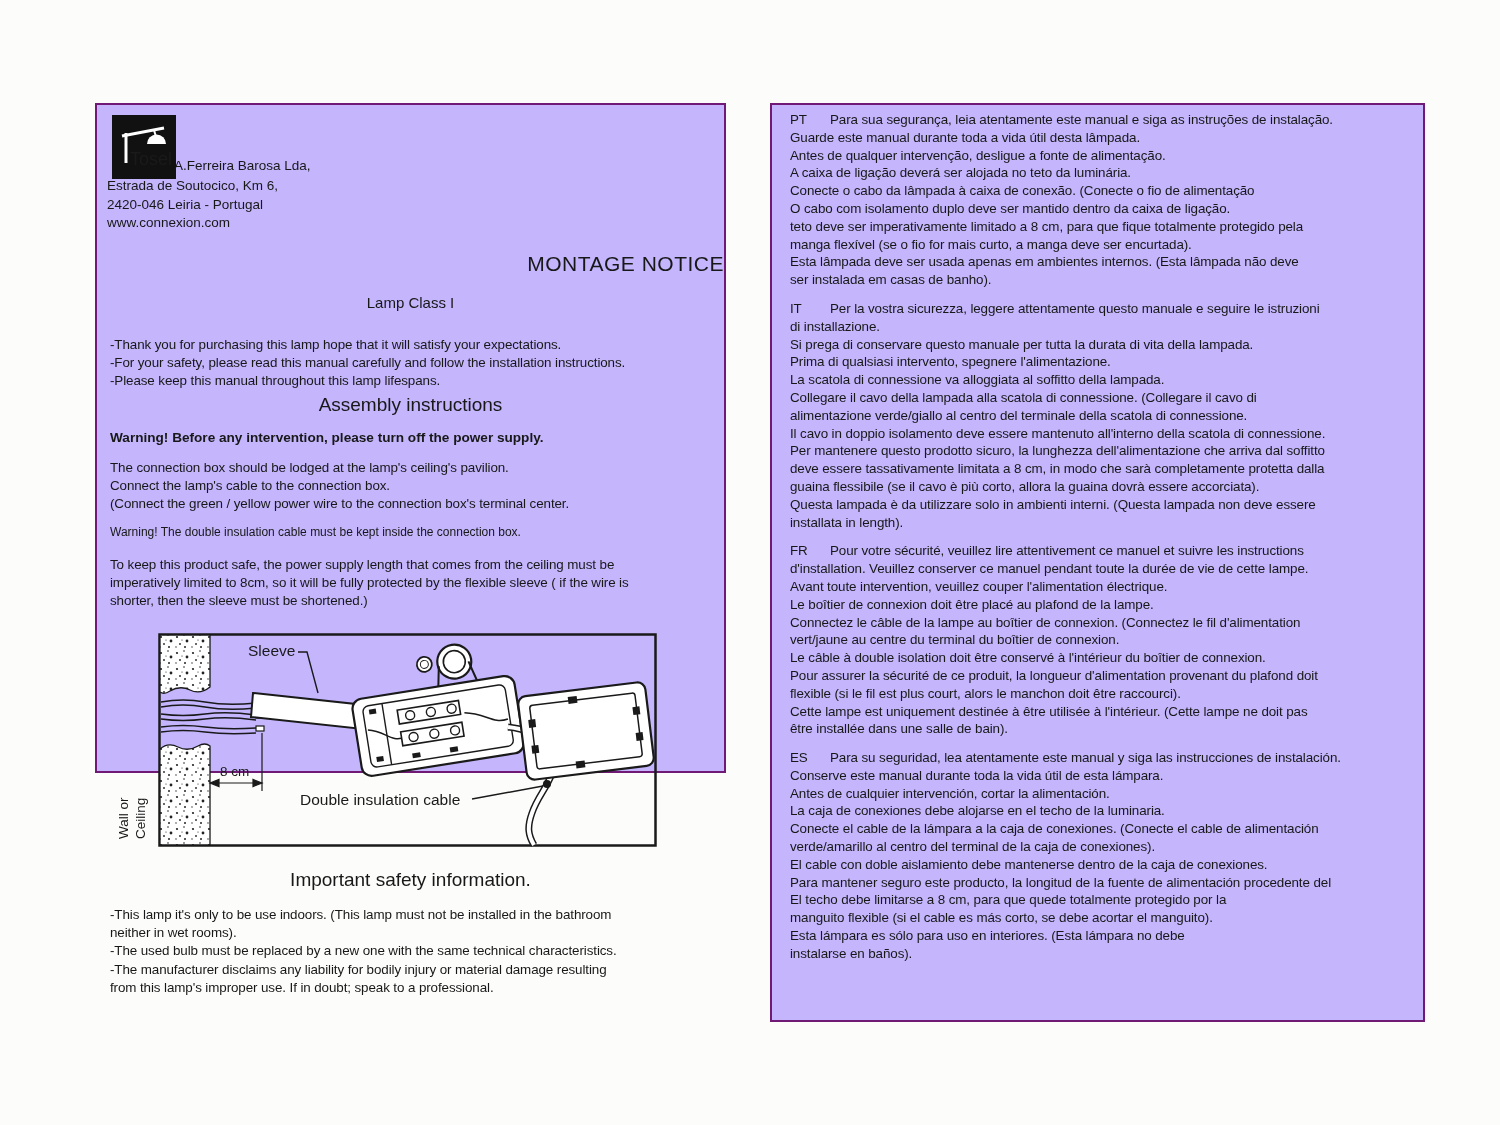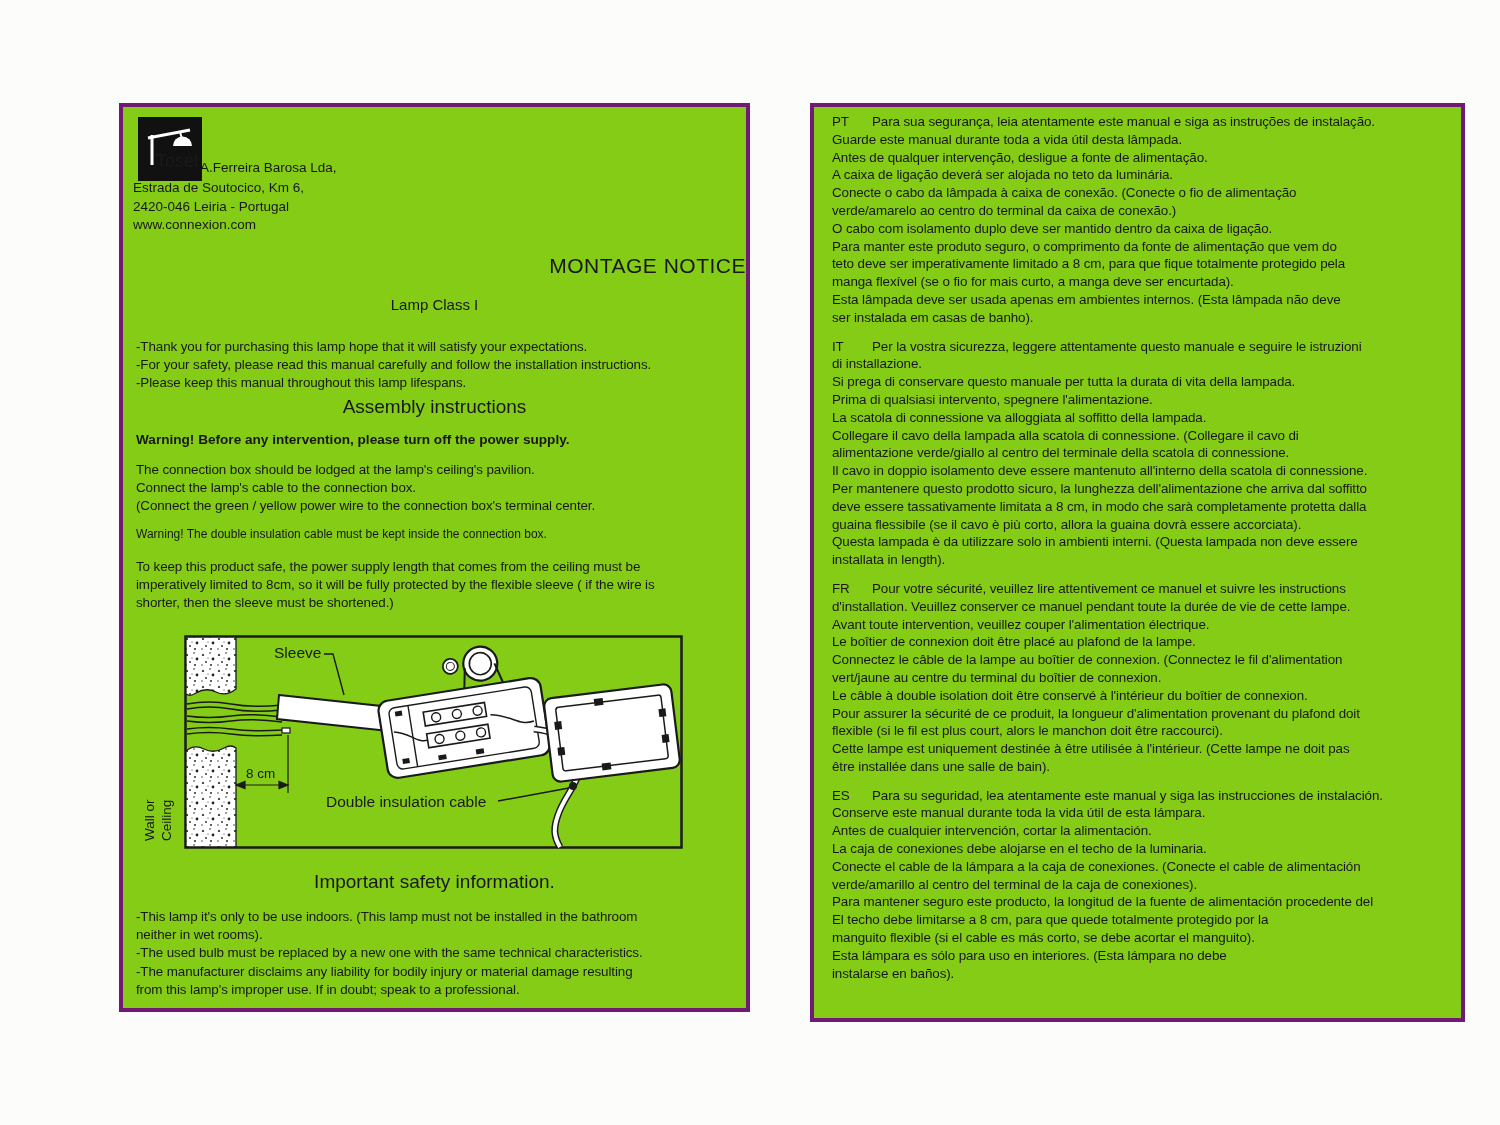--- a/index.html
+++ b/index.html
@@ -6,25 +6,24 @@
   html,body { width:1500px; height:1125px; }
   body {
     position:relative;
     background:#fcfcfa;
     font-family:"Liberation Sans","DejaVu Sans",sans-serif;
     color:#181818;
     -webkit-font-smoothing:antialiased;
   }
   .panel {
     position:absolute;
-    border:4px solid #701a75;
-    background:#84cc16;
-    margin-left:40px;
+    border:2px solid #701a75;
+    background:#c4b5fd;
   }
-  #left-panel  { left:79px;  top:103px; width:631px; height:909px; }
+  #left-panel  { left:95px;  top:103px; width:631px; height:670px; }
   #right-panel { left:770px; top:103px; width:655px; height:919px; padding:6px 16px 0 18px; }
 
   
   .abs { position:absolute; }
   #logo-box { left:15px; top:10px; width:64px; height:64px; }
   #company-line1 { left:77px; top:53px; font-size:13.5px; }
   #address-block { left:10px; top:72px; font-size:13.5px; line-height:18.5px; }
   #montage-title { left:0; top:147px; width:100%; text-align:right; font-size:21px; letter-spacing:0.5px; }
   #lamp-class    { left:0; top:189px; width:100%; text-align:center; font-size:15px; font-weight:normal; }
   .textblock { font-size:13.4px; line-height:18.2px; letter-spacing:-0.1px; }
@@ -211,23 +210,21 @@
 <div class="panel" id="right-panel">
   <div class="lang-section">
     <div class="line">
       <span class="lang-code">PT</span><span>Para sua segurança, leia atentamente este manual e siga as instruções de instalação.</span>
     </div>
     <div>
         <div class="line">Guarde este manual durante toda a vida útil desta lâmpada.</div>
         <div class="line">Antes de qualquer intervenção, desligue a fonte de alimentação.</div>
         <div class="line">A caixa de ligação deverá ser alojada no teto da luminária.</div>
         <div class="line">Conecte o cabo da lâmpada à caixa de conexão. (Conecte o fio de alimentação</div>
-        <div class="line">verde/amarelo ao centro do terminal da caixa de conexão.)</div>
         <div class="line">O cabo com isolamento duplo deve ser mantido dentro da caixa de ligação.</div>
-        <div class="line">Para manter este produto seguro, o comprimento da fonte de alimentação que vem do</div>
         <div class="line">teto deve ser imperativamente limitado a 8 cm, para que fique totalmente protegido pela</div>
         <div class="line">manga flexível (se o fio for mais curto, a manga deve ser encurtada).</div>
         <div class="line">Esta lâmpada deve ser usada apenas em ambientes internos. (Esta lâmpada não deve</div>
         <div class="line">ser instalada em casas de banho).</div>
       </div>
   </div>
 
   <div class="lang-section">
     <div class="line">
       <span class="lang-code">IT</span><span>Per la vostra sicurezza, leggere attentamente questo manuale e seguire le istruzioni</span>
@@ -269,20 +266,21 @@
   <div class="lang-section">
     <div class="line">
       <span class="lang-code">ES</span><span>Para su seguridad, lea atentamente este manual y siga las instrucciones de instalación.</span>
     </div>
     <div>
         <div class="line">Conserve este manual durante toda la vida útil de esta lámpara.</div>
         <div class="line">Antes de cualquier intervención, cortar la alimentación.</div>
         <div class="line">La caja de conexiones debe alojarse en el techo de la luminaria.</div>
         <div class="line">Conecte el cable de la lámpara a la caja de conexiones. (Conecte el cable de alimentación</div>
         <div class="line">verde/amarillo al centro del terminal de la caja de conexiones).</div>
+        <div class="line">El cable con doble aislamiento debe mantenerse dentro de la caja de conexiones.</div>
         <div class="line">Para mantener seguro este producto, la longitud de la fuente de alimentación procedente del</div>
         <div class="line">El techo debe limitarse a 8 cm, para que quede totalmente protegido por la</div>
         <div class="line">manguito flexible (si el cable es más corto, se debe acortar el manguito).</div>
         <div class="line">Esta lámpara es sólo para uso en interiores. (Esta lámpara no debe</div>
         <div class="line">instalarse en baños).</div>
       </div>
   </div>
 </div>
 
 </body></html>

